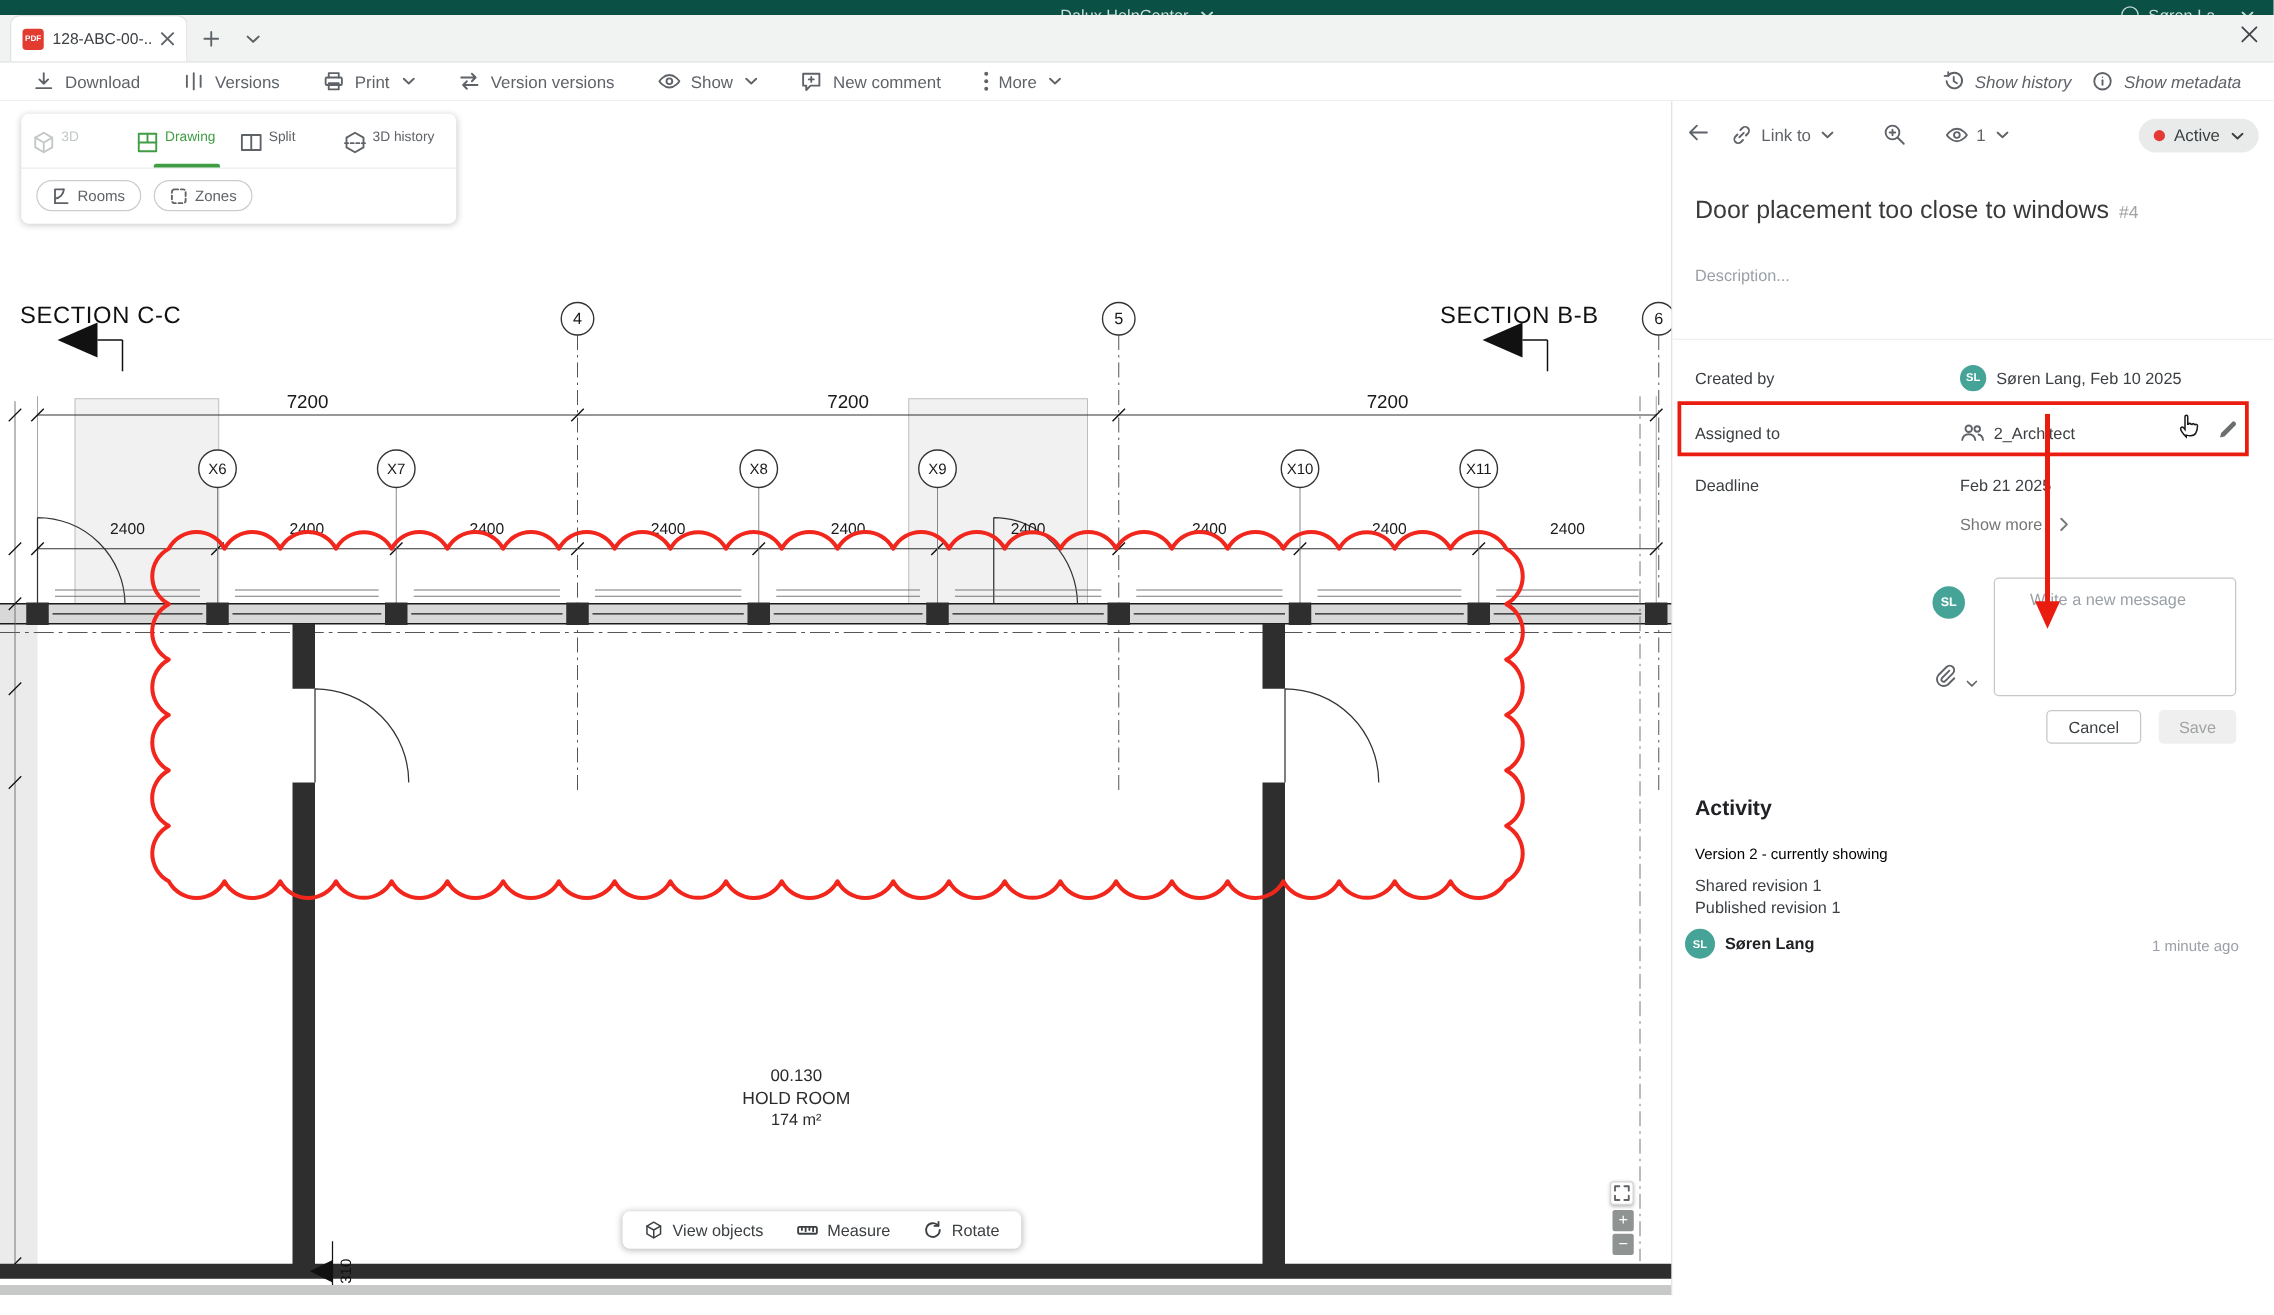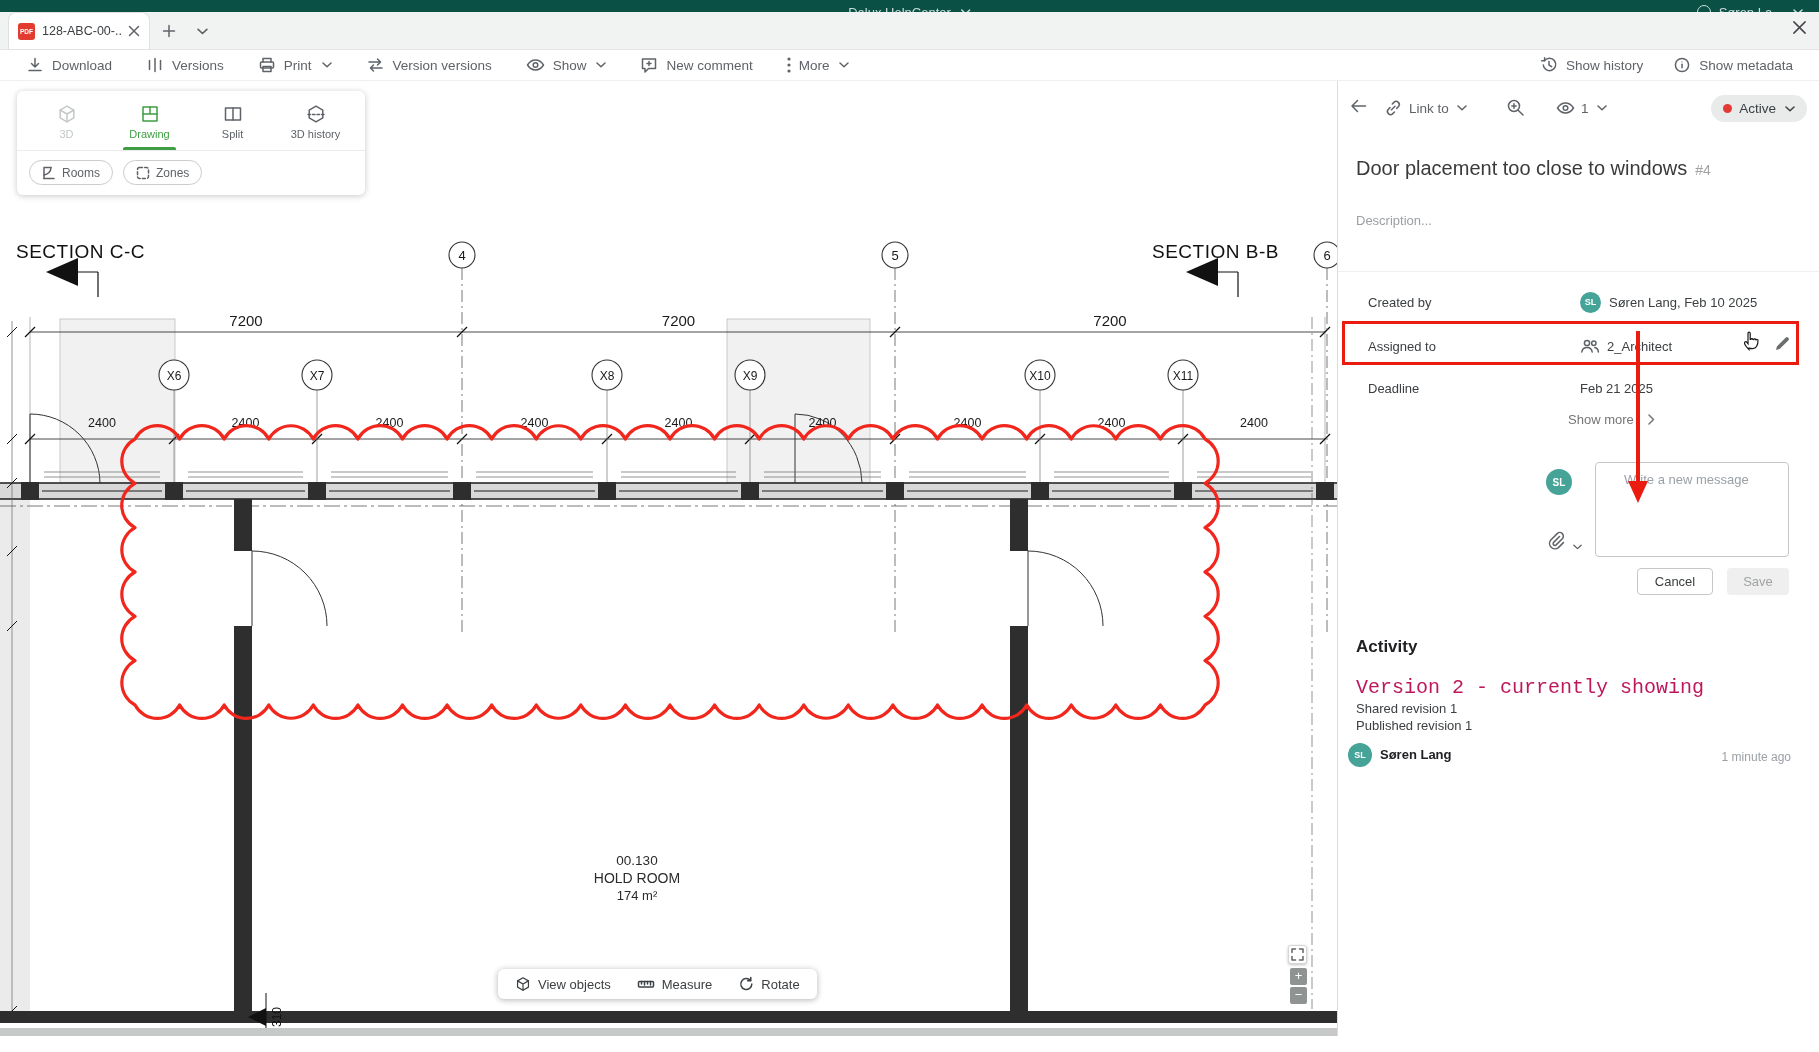--- a/index.html
+++ b/index.html
@@ -24,32 +24,32 @@
   .pdf-badge { width:17px; height:17px; border-radius:3px; background:#e23b30; color:#fff; font-size:6.5px; font-weight:700; display:flex; align-items:center; justify-content:center; flex-shrink:0; }
   .tab-label { flex:1; font-size:12.5px; color:#3c4043; white-space:nowrap; overflow:hidden; }
   .tab-x { color:#5f6368; display:flex; cursor:pointer; }
   .icon-btn { display:flex; align-items:center; justify-content:center; width:26px; height:26px; margin:0 0 5px 6px; color:#5f6368; cursor:pointer; }
   .win-close { position:absolute; right:12px; top:8px; color:#44474a; cursor:pointer; display:flex; }
 
   
   .toolbar { height:31px; background:#fff; border-bottom:1px solid #efefef; display:flex; align-items:center; padding:0 26px; gap:34px; font-size:13.5px; color:#5f6368; }
   .tool { display:flex; align-items:center; gap:8px; white-space:nowrap; cursor:pointer; }
   .chev { margin-left:2px; }
-  .toolbar .rightside { margin-left:auto; display:flex; gap:30px; }
+  .toolbar .rightside { margin-left:auto; display:flex; gap:16px;font-style:italic; }
 
   
   .content { display:flex; height:955px; }
   .drawing-area { position:relative; width:1338px; flex-shrink:0; background:#fff; border-right:1px solid #dcdcdc; overflow:hidden; }
   #plan { position:absolute; left:0; top:0; }
   #plan text { font-family:"Liberation Sans", sans-serif; }
 
   
   .view-card { position:absolute; left:17px; top:10px; width:348px; background:#fff; border-radius:6px; box-shadow:0 1px 6px rgba(0,0,0,.22); z-index:4; }
   .vc-row1 { display:flex; padding:6px 8px 0; }
-  .vc-item { width:83px; display:flex; flex-direction:column; align-items:center; gap:4px; padding:7px 0 10px; color:#5f6368; font-size:11px; position:relative; cursor:pointer; }
+  .vc-item { width:83px; display:flex; flex-direction:row; gap:4px; padding:7px 0 10px; color:#5f6368; font-size:11px; position:relative; cursor:pointer; }
   .vc-item.disabled { color:#c3c8c7; cursor:default; }
   .vc-item.active { color:#3f9d44; }
   .vc-item.active:after { content:""; position:absolute; bottom:0; left:15px; right:15px; height:3px; background:#3f9d44; border-radius:2px 2px 0 0; }
   .vc-row2 { border-top:1px solid #ececec; display:flex; gap:10px; padding:9px 12px 10px; }
   .pill-btn { display:flex; align-items:center; gap:6px; height:25px; padding:0 12px; border:1px solid #c9cdcc; border-radius:13px; font-size:12px; color:#5f6368; background:#fff; cursor:pointer; }
 
   
   .map-tools { position:absolute; left:498px; top:888px; height:30px; background:#fff; border-radius:6px; box-shadow:0 1px 6px rgba(0,0,0,.3); display:flex; align-items:center; padding:0 4px; z-index:4; }
   .mt-btn { display:flex; align-items:center; gap:7px; font-size:13px; color:#3c4043; padding:0 13px; height:100%; cursor:pointer; }
 
@@ -63,31 +63,31 @@
   .right-panel { position:relative; flex:1; background:#fff; font-size:13px; color:#3c4043; overflow:hidden; }
   .abs { position:absolute; }
   .ph-item { display:flex; align-items:center; gap:6px; color:#5f6368; cursor:pointer; }
   .status-pill { display:flex; align-items:center; gap:7px; background:#e9ebeb; border-radius:14px; height:27px; padding:0 12px; font-size:13.5px; color:#3c4043; cursor:pointer; }
   .status-dot { width:9px; height:9px; border-radius:50%; background:#e53935; }
   .task-title { font-size:20px; color:#3a3a3a; font-weight:500; white-space:nowrap; }
   .task-id { font-size:14px; color:#a2a2a2; font-weight:400; margin-left:8px; }
   .desc { color:#9aa0a6; }
   .hr { border-top:1px solid #f0f0f0; left:0; right:0; }
   .frow { display:flex; align-items:center; }
-  .flabel { width:212px; flex-shrink:0;margin-left:12px; }
+  .flabel { width:212px; flex-shrink:0; }
   .avatar { border-radius:50%; background:#45a398; color:#fff; display:flex; align-items:center; justify-content:center; font-weight:700; flex-shrink:0; }
   .red-box { border:3px solid #ea1c10; z-index:6; pointer-events:none; }
   .red-arrow { z-index:7; pointer-events:none; }
   textarea.compose { border:1px solid #c4c8c7; border-radius:4px; resize:none; font-family:inherit; font-size:13px; padding:9px 28px; color:#3c4043; outline:none; background:#fff; }
   textarea.compose::placeholder { color:#9aa0a6; }
   .btn { border-radius:4px; font-size:13px; height:27px; display:flex; align-items:center; justify-content:center; cursor:pointer; font-family:inherit; }
   .btn-cancel { width:76px; background:#fff; border:1px solid #c4c8c7; color:#3c4043; }
   .btn-save { width:62px; background:#efefef; border:none; color:#9fa3a2; }
   .act-heading { font-size:17px; font-weight:700; color:#202124; }
-  .version-line { color:#be185d; font-size:20px;font-family:Liberation Mono, monospace; }
+  .version-line { color:#000000; font-size:12px; }
   .rev-line { font-size:13px; color:#3c4043; }
   .act-name { font-weight:700; font-size:13px; color:#202124; }
   .act-time { font-size:12px; color:#9aa0a6; }
   .act-line { font-size:12px; color:#757575; margin-bottom:13px; }
   .show-more { color:#757575; display:flex; align-items:center; gap:14px; cursor:pointer; }
 </style>
 </head>
 <body>
 
 <div class="topbar">

